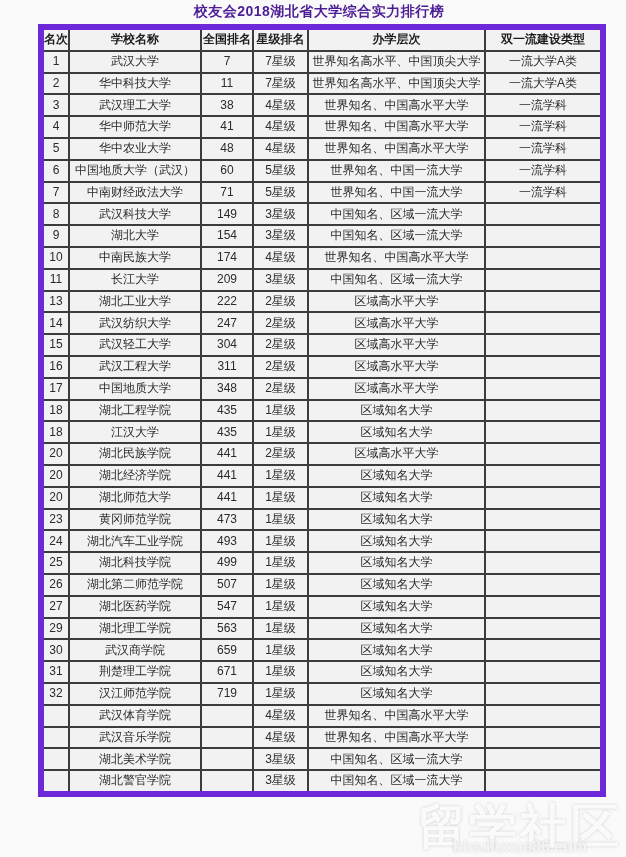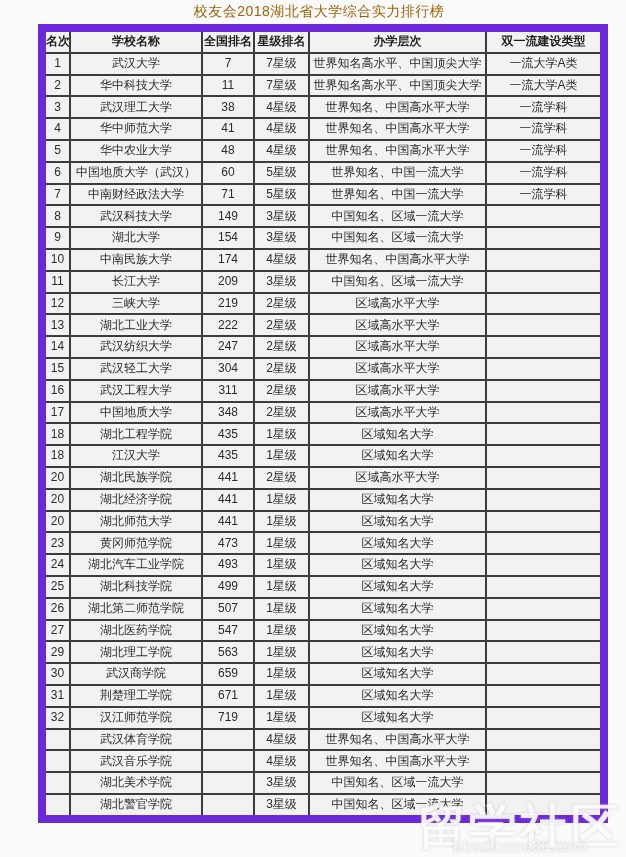--- a/index.html
+++ b/index.html
@@ -14,31 +14,31 @@
     color: #2b2b2b;
     position: relative;
     overflow: hidden;
   }
   .page-title {
     margin: 3px 0 2px 38px;
     width: 562px;
     height: 19px;
     text-align: center;
     font-size: 14px;
-    font-weight: normal;
-    color: #a16207;
+    font-weight: bold;
+    color: #4c1d95;
     letter-spacing: 0.5px;
   }
   table.ranking-table {
     margin-left: 38px;
     width: 562px;
     border-collapse: collapse;
     table-layout: fixed;
     background: #f2f2f2;
-    border: 8px solid #6d28d9;
+    border: 6px solid #6d28d9;
   }
   table.ranking-table th,
   table.ranking-table td {
     border: 2px solid #3c3c3c;
     font-size: 12px;
     text-align: center;
     vertical-align: middle;
     padding: 0;
     height: 19.8px;
     line-height: 1.1;
@@ -183,28 +183,20 @@
       </tr>
       <tr>
         <td>11</td>
         <td>长江大学</td>
         <td>209</td>
         <td>3星级</td>
         <td>中国知名、区域一流大学</td>
         <td></td>
       </tr>
       <tr>
-        <td>12</td>
-        <td>三峡大学</td>
-        <td>219</td>
-        <td>2星级</td>
-        <td>区域高水平大学</td>
-        <td></td>
-      </tr>
-      <tr>
         <td>13</td>
         <td>湖北工业大学</td>
         <td>222</td>
         <td>2星级</td>
         <td>区域高水平大学</td>
         <td></td>
       </tr>
       <tr>
         <td>14</td>
         <td>武汉纺织大学</td>

